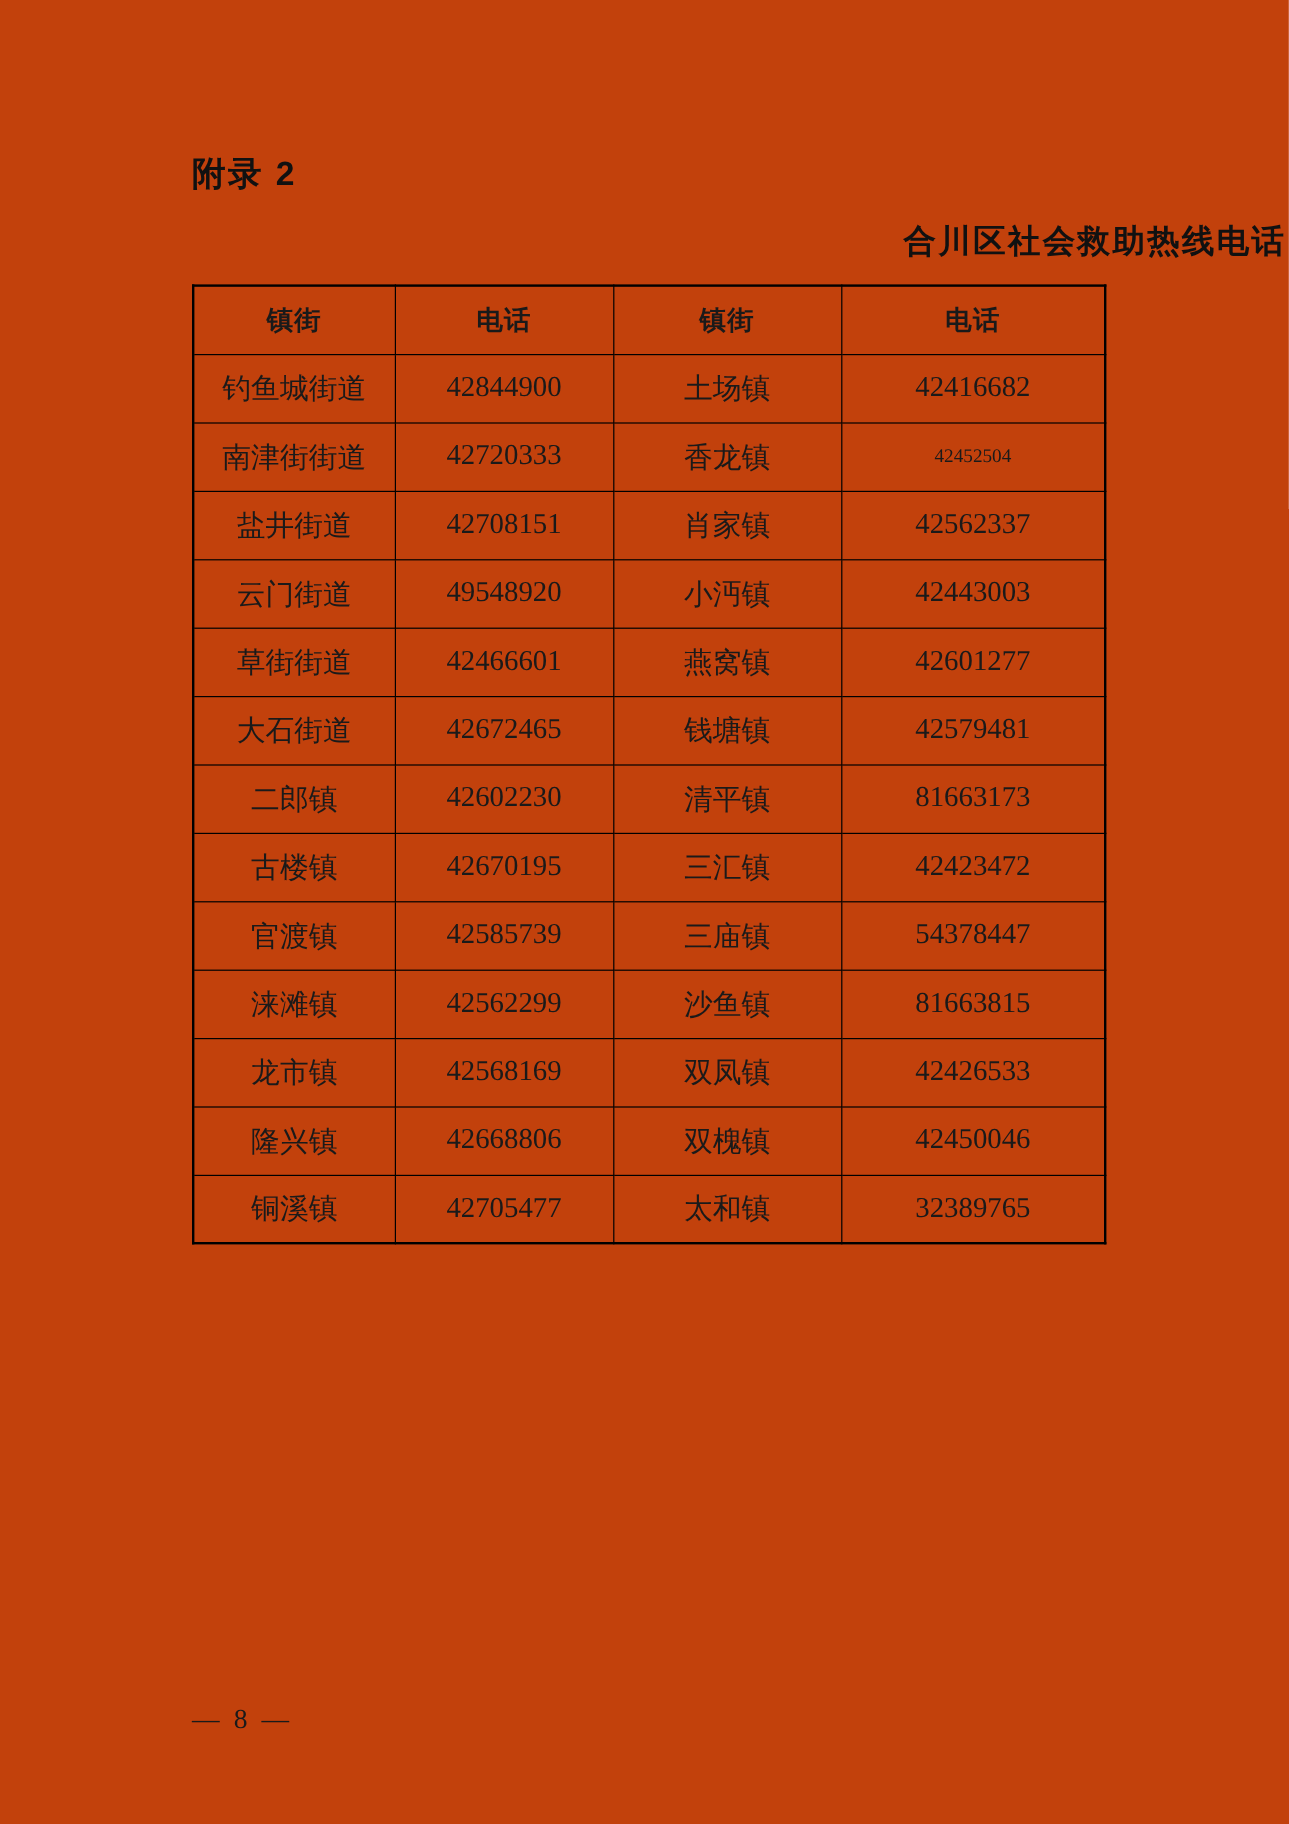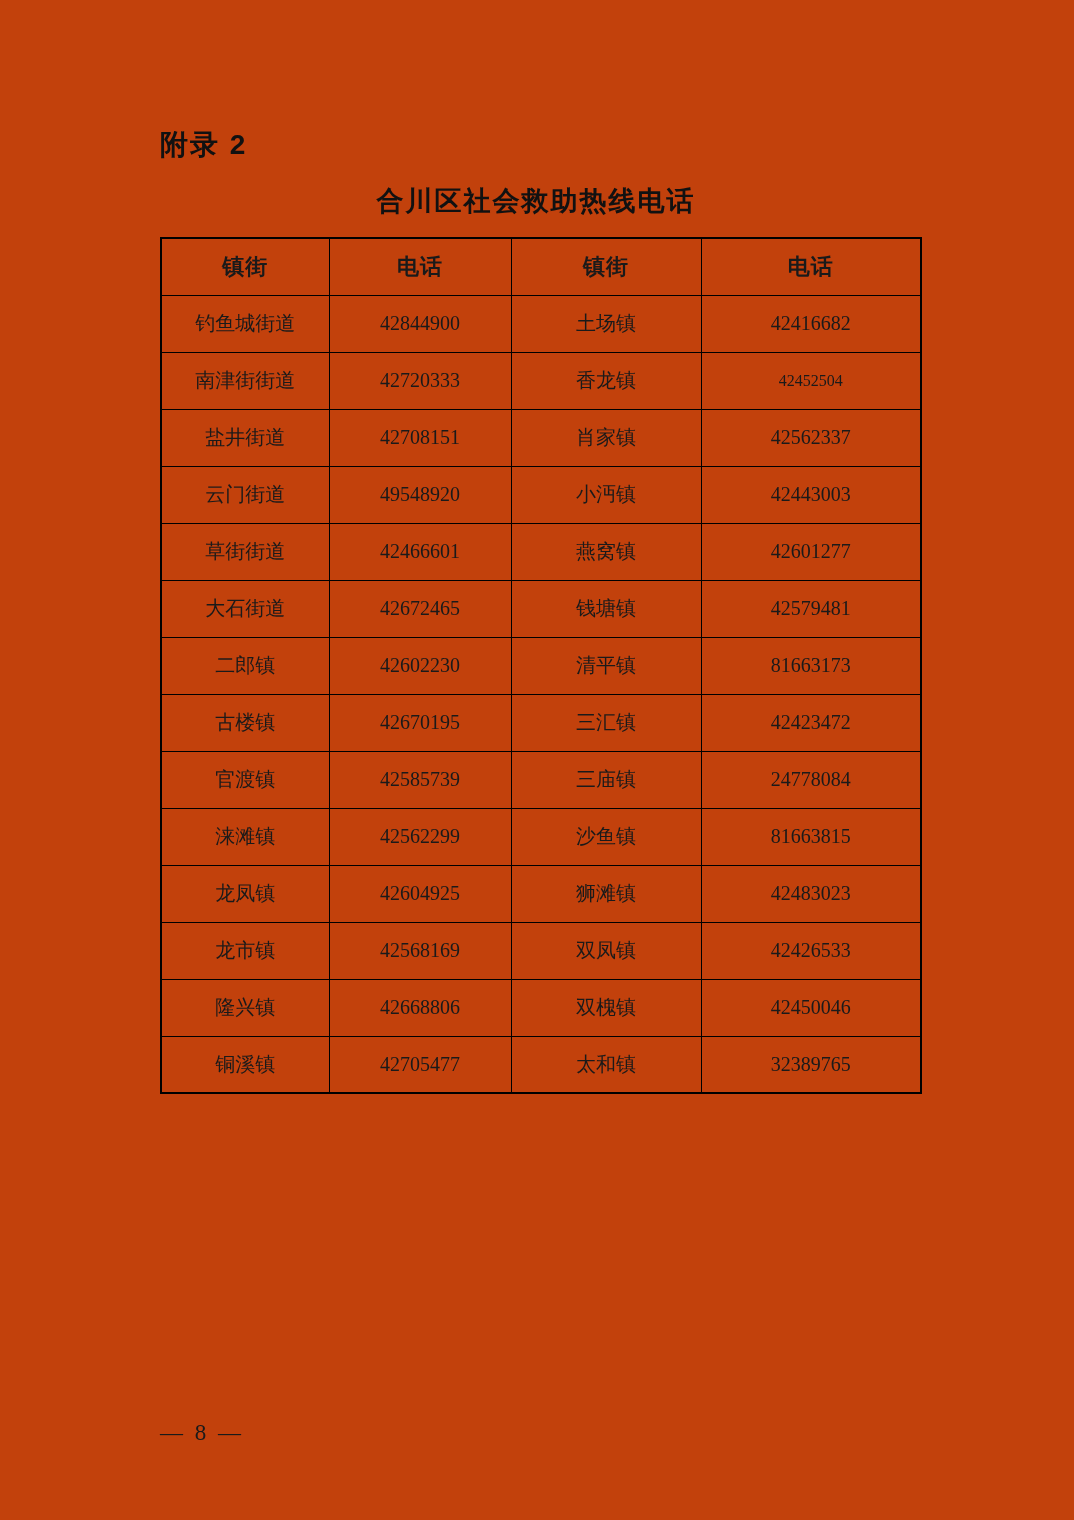--- a/index.html
+++ b/index.html
@@ -24,21 +24,21 @@
     font-weight: bold;
     font-size: 28px;
     letter-spacing: 2px;
     color: #111111;
   }
   .doc-title {
     position: absolute;
     left: 0;
     top: 183px;
     width: 1072px;
-    text-align: center;
+    text-align: right;
     font-family: "Liberation Sans", sans-serif;
     font-weight: bold;
     font-size: 27px;
     letter-spacing: 2px;
     color: #111111;
   }
   table.hotline {
     position: absolute;
     left: 160px;
     top: 237px;
@@ -62,21 +62,21 @@
   table.hotline { border: 2px solid #000000; }
   table.hotline thead tr { height: 57px; }
   table.hotline tbody tr { height: 57px; }
   table.hotline th {
     font-size: 22px;
     font-weight: bold;
     letter-spacing: 1px;
     margin-top: 44px;
   }
   table.hotline td {
-    font-size: 20px;
+    font-size: 24px;
     font-weight: normal;
   }
   
   table.hotline tbody tr:nth-child(2) td:nth-child(4) {
     font-size: 16px;
   }
   .page-number {
     position: absolute;
     left: 160px;
     top: 1420px;
@@ -156,33 +156,27 @@
         <tr>
           <td>古楼镇</td>
           <td>42670195</td>
           <td>三汇镇</td>
           <td>42423472</td>
         </tr>
         <tr>
           <td>官渡镇</td>
           <td>42585739</td>
           <td>三庙镇</td>
-          <td>24778084</td>
+          <td>54378447</td>
         </tr>
         <tr>
           <td>涞滩镇</td>
           <td>42562299</td>
           <td>沙鱼镇</td>
           <td>81663815</td>
-        </tr>
-        <tr>
-          <td>龙凤镇</td>
-          <td>42604925</td>
-          <td>狮滩镇</td>
-          <td>42483023</td>
         </tr>
         <tr>
           <td>龙市镇</td>
           <td>42568169</td>
           <td>双凤镇</td>
           <td>42426533</td>
         </tr>
         <tr>
           <td>隆兴镇</td>
           <td>42668806</td>

